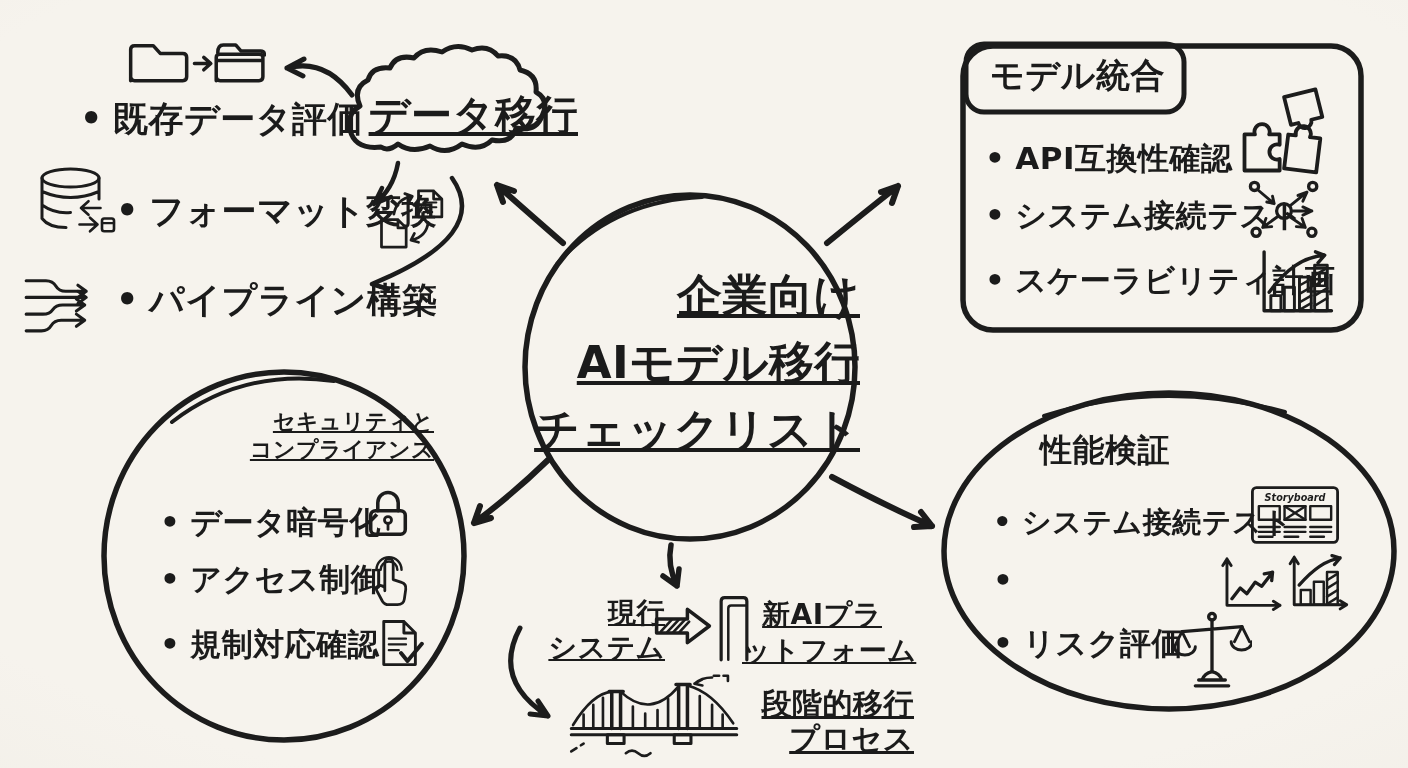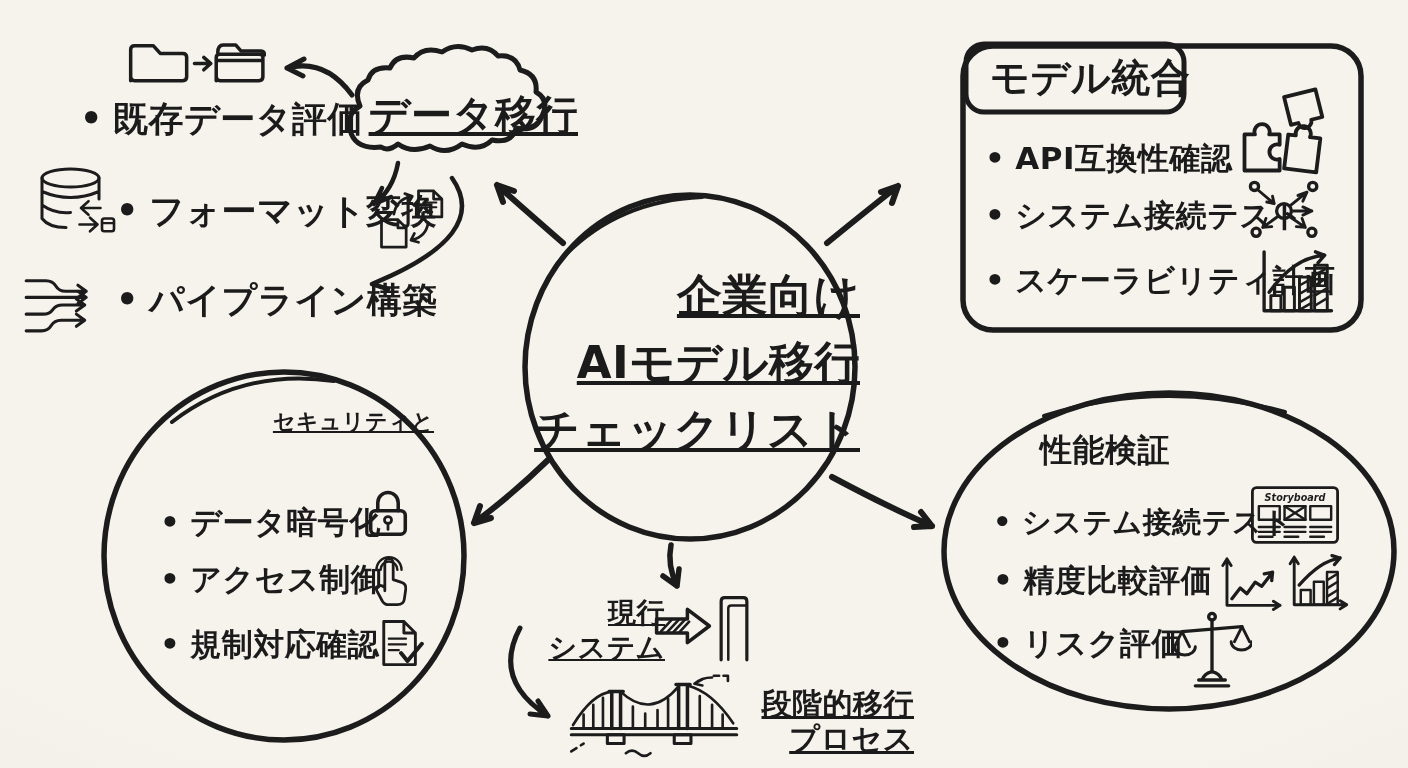--- a/index.html
+++ b/index.html
@@ -107,21 +107,21 @@
     <path class="s sw4" d="M4,58 h22 q9,0 13,-6 q4,-6 13,-6 h28 M70,38 l11,8 l-11,8"></path>
     <path class="s sw4" d="M4,80 h20 q9,0 13,-7 q4,-7 13,-7 h30 M70,58 l11,8 l-11,8"></path>
   </svg>
 
   <div class="abs t ctr" style="left:520px;top:262px;width:340px;font-size:45px;line-height:1.49;">
     <div>企業向け</div>
     <div>AIモデル移行</div>
     <div>チェックリスト</div>
   </div>
 
-  <div class="abs t" style="left:990px;top:56px;font-size:39px;text-align:right;">モデル統合</div>
+  <div class="abs t" style="left:990px;top:56px;font-size:34px;text-align:right;">モデル統合</div>
 
   <div class="abs t row" style="left:985px;top:141px;font-size:31px;">
     <span class="bu">•</span>
     <span>API互換性確認</span>
   </div>
   <div class="abs t row" style="left:985px;top:198px;font-size:31px;">
     <span class="bu">•</span>
     <span>システム接続テスト</span>
   </div>
   <div class="abs t row" style="left:985px;top:263px;font-size:31px;">
@@ -154,20 +154,21 @@
     <rect class="s sw35" x="36" y="50" width="12" height="28"></rect>
     <rect class="s sw35" x="54" y="38" width="14" height="40"></rect>
     <path class="s sw3" d="M54,48 l14,-8 M54,58 l14,-8 M54,68 l14,-8 M54,77 l14,-8"></path>
     <rect class="s sw35" x="72" y="24" width="15" height="54"></rect>
     <path class="s sw3" d="M72,36 l15,-9 M72,48 l15,-9 M72,60 l15,-9 M72,72 l15,-9"></path>
     <path class="s sw4" d="M18,56 Q48,14 84,12 M84,12 l-11,-4 M84,12 l-8,9"></path>
   </svg>
 
   <div class="abs t ctr" style="left:134px;top:408px;width:300px;font-size:22px;line-height:1.27;">
     <div>セキュリティと</div>
+    <div>コンプライアンス</div>
   </div>
 
   <div class="abs t row" style="left:160px;top:505px;font-size:31px;">
     <span class="bu">•</span>
     <span>データ暗号化</span>
   </div>
   <svg class="abs" style="left:366px;top:486px;" width="44" height="54" viewBox="0 0 56 66">
     <path class="s sw45" d="M15,30 V20 a13,13 0 0 1 26,0 v10"></path>
     <rect class="s sw45" x="6" y="30" width="44" height="30" rx="6"></rect>
     <circle class="s sw35" cx="28" cy="42" r="4.5"></circle>
@@ -205,21 +206,20 @@
     <text class="sb-label" x="56" y="19" text-anchor="middle">Storyboard</text>
     <rect class="s sw3" x="11" y="26" width="26" height="17"></rect>
     <rect class="s sw3" x="43" y="26" width="26" height="17"></rect>
     <path class="s sw3" d="M43,26 l26,17 M69,26 l-26,17"></path>
     <rect class="s sw3" x="75" y="26" width="26" height="17"></rect>
     <path class="s sw3" d="M11,52 h26 M11,58 h26 M11,64 h17 M43,52 h26 M43,58 h26 M43,64 h17 M75,52 h26 M75,58 h26 M75,64 h17"></path>
   </svg>
 
   <div class="abs t row" style="left:993px;top:563px;font-size:31px;">
     <span class="bu">•</span>
-    <span>精度比較評価</span>
   </div>
   <svg class="abs" style="left:1218px;top:554px;" width="66" height="58" viewBox="0 0 78 70">
     <path class="s sw35" d="M10,6 V62 H74 M10,6 l-5,8 M10,6 l5,8 M74,62 l-8,-5 M74,62 l-8,5"></path>
     <path class="s sw4" d="M16,54 l10,-13 l8,7 l10,-14 l8,5 l13,-17 M65,22 l-10,2 M65,22 l-1,10"></path>
   </svg>
   <svg class="abs" style="left:1286px;top:550px;" width="64" height="62" viewBox="0 0 78 74">
     <path class="s sw35" d="M10,8 V66 H74 M10,8 l-5,8 M10,8 l5,8 M74,66 l-8,-5 M74,66 l-8,5"></path>
     <rect class="s sw3" x="18" y="48" width="12" height="18"></rect>
     <rect class="s sw3" x="34" y="38" width="12" height="28"></rect>
     <rect class="s sw3" x="50" y="26" width="13" height="40"></rect>
@@ -247,20 +247,24 @@
   <svg class="abs" style="left:652px;top:604px;" width="62" height="44" viewBox="0 0 66 50">
     <path class="s sw4" d="M3,17 h35 V6 l25,19 l-25,19 V33 H3 z"></path>
     <path class="s sw3" d="M8,31 l12,-13 M15,32 l13,-14 M22,32 l13,-14 M29,32 l11,-12"></path>
   </svg>
 
   <svg class="abs" style="left:714px;top:590px;" width="40" height="74" viewBox="0 0 56 100">
     <path class="s sw45" d="M10,96 V14 q0,-5 5,-5 h26 q5,0 5,5 v82"></path>
     <path class="s sw35" d="M20,96 V24 q0,-4 4,-4 h22"></path>
   </svg>
 
+  <div class="abs t ctr" style="left:742px;top:597px;width:140px;font-size:28px;line-height:1.28;">
+    <div>新AIプラ</div>
+    <div>ットフォーム</div>
+  </div>
 
   <svg class="abs" style="left:566px;top:672px;" width="176" height="92" viewBox="0 0 200 104">
     <path class="s sw35" d="M6,64 H194 M6,71 H194"></path>
     <path class="s sw4" d="M52,64 V22 M62,64 V22 M49,22 h16"></path>
     <rect class="s sw35" x="47" y="71" width="19" height="10"></rect>
     <path class="s sw4" d="M128,64 V14 M138,64 V14 M125,14 h16"></path>
     <rect class="s sw35" x="123" y="71" width="19" height="10"></rect>
     <path class="s sw3" d="M8,60 Q30,24 52,22 M62,22 Q96,54 128,16 M138,15 Q166,22 190,58"></path>
     <path class="s sw3" d="M20,48 V64 M31,37 V64 M42,29 V64 M76,39 V64 M90,47 V64 M104,43 V64 M116,30 V64 M152,27 V64 M166,37 V64 M178,48 V64"></path>
     <path class="s sw3" d="M68,92 q7,-6 14,0 q7,6 14,0"></path>

